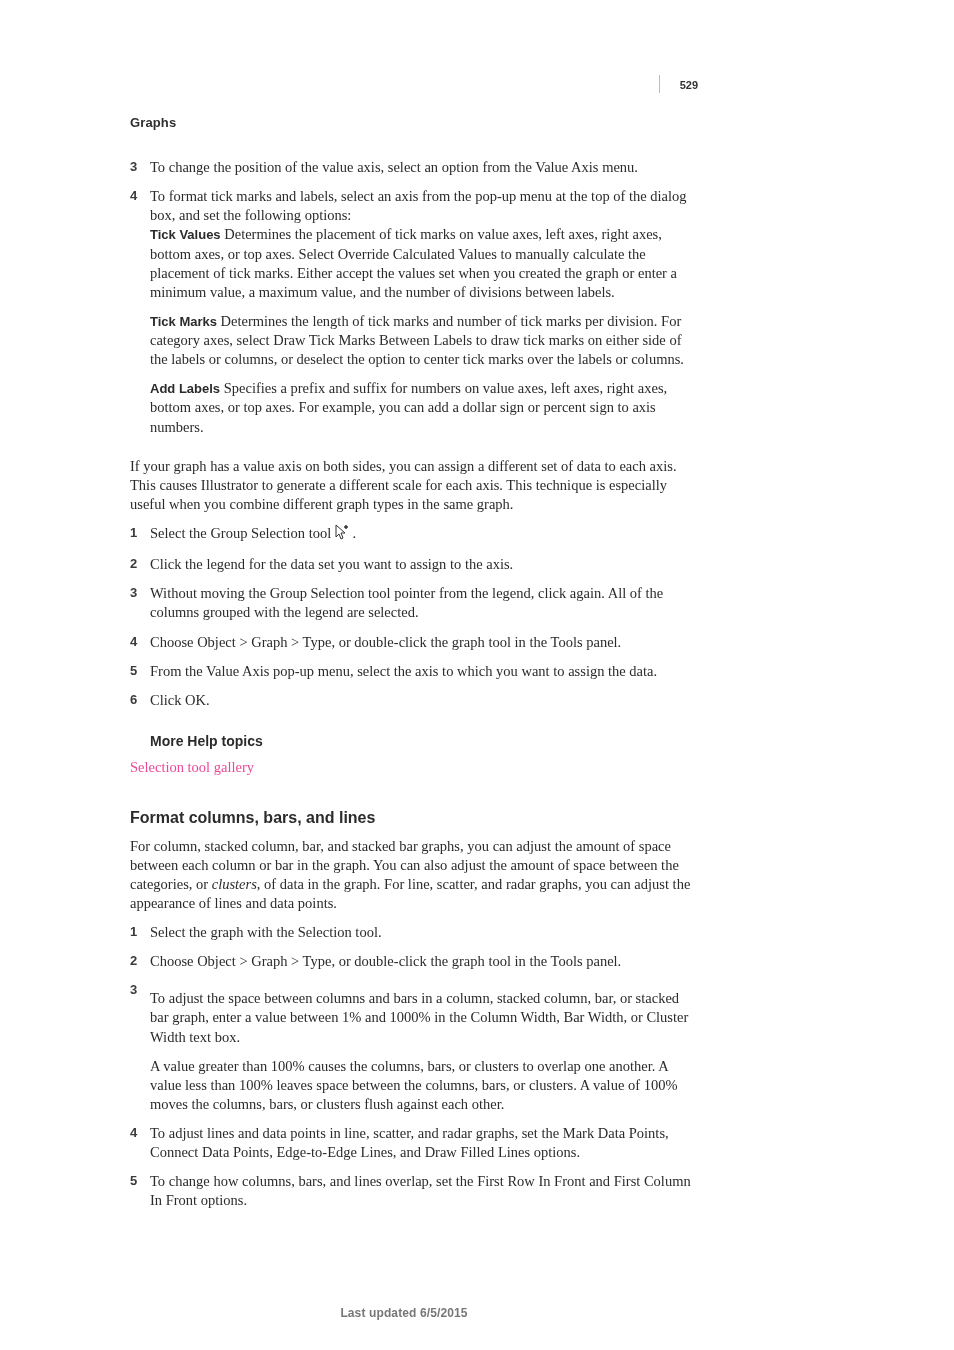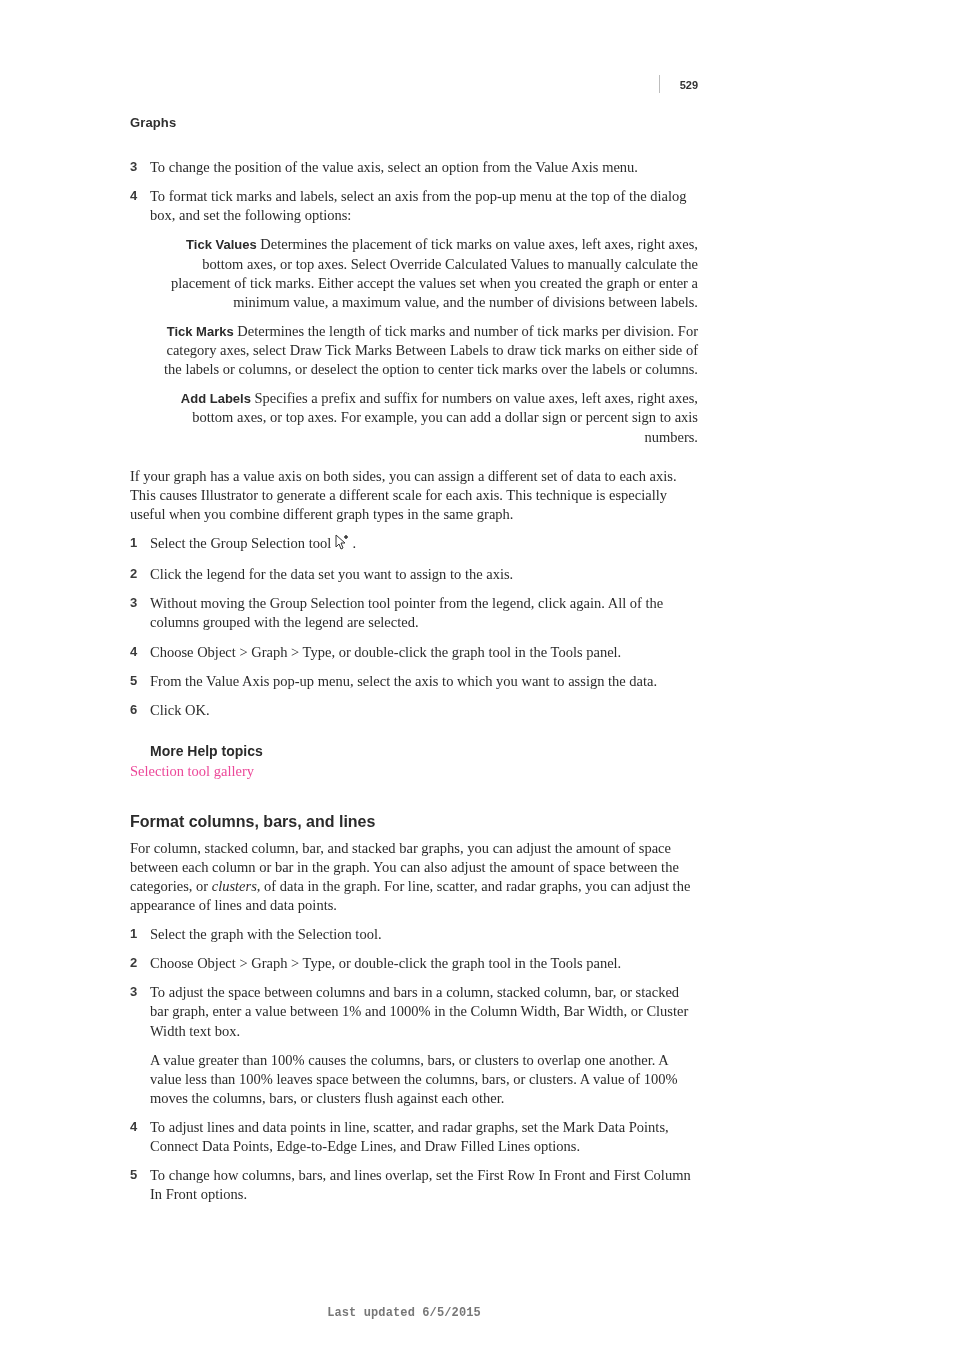--- a/index.html
+++ b/index.html
@@ -58,22 +58,20 @@
     font-family: "Myriad Pro", Arial, Helvetica, sans-serif;
     font-weight: 700;
     font-size: 13px;
     color: #3a3a3a;
     line-height: 1.4;
   }
   ol.num > li > .b {
     flex: 1;
   }
   .defs {
-    margin-top: 10px;
-    text-align: right;
   }
   .def {
     margin-bottom: 10px;
   }
   .def .label {
     font-family: "Myriad Pro", Arial, Helvetica, sans-serif;
     font-weight: 700;
     font-size: 13px;
   }
   h2 {
@@ -85,39 +83,39 @@
   }
   h3 {
     font-family: "Myriad Pro", Arial, Helvetica, sans-serif;
     font-weight: 700;
     font-size: 14px;
     color: #2b2b2b;
     margin: 22px 0 2px 0;
     padding-left: 20px;
   }
   p {
-    margin: 0 0 10px 0;
+    margin: 8px 0 10px 0;
   }
   a.link {
     color: #ec4899;
     text-decoration: none;
   }
   em {
   }
   .cursor-icon {
     display: inline-block;
     vertical-align: -2px;
   }
   .footer {
     position: absolute;
     bottom: 30px;
     left: 0;
     width: 100%;
     text-align: center;
-    font-family: Liberation Mono, monospace;
+    font-family: Liberation Sans, sans-serif;
     font-weight: 700;
     font-size: 12px;
     color: #777;
     letter-spacing: 0.01em;
   }
 </style>
 </head>
 <body>
 
 <div class="page">

